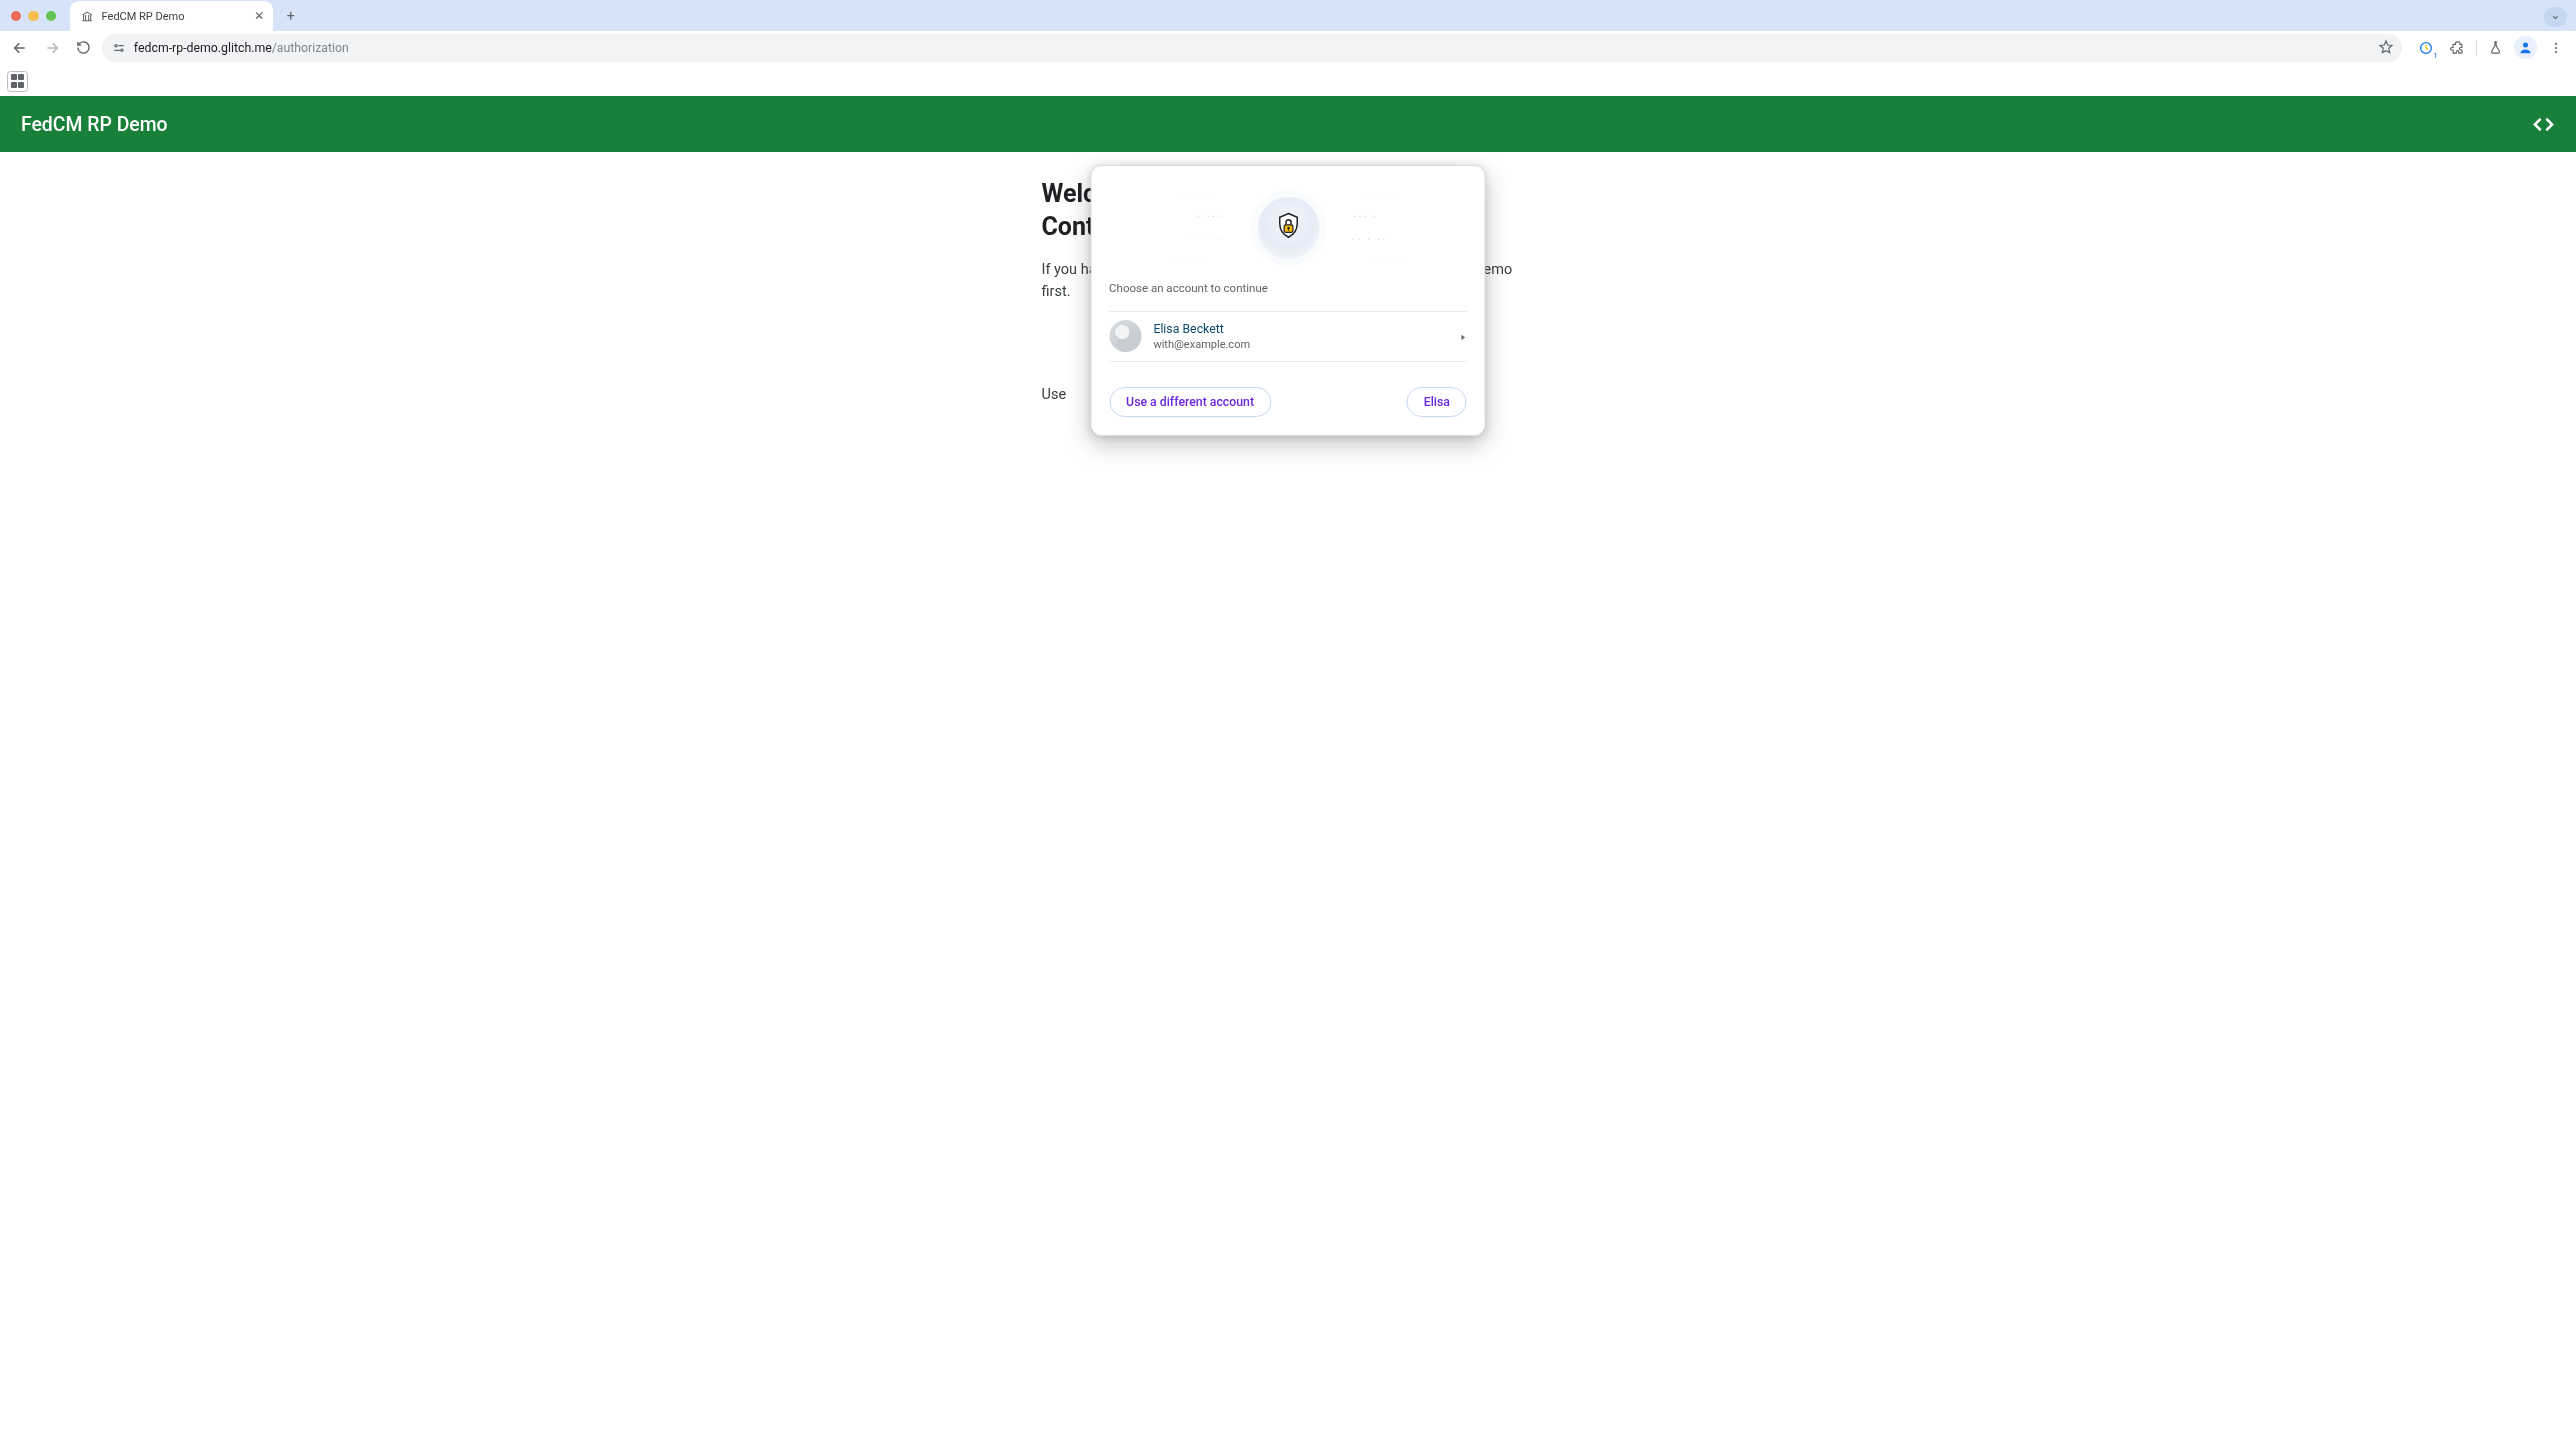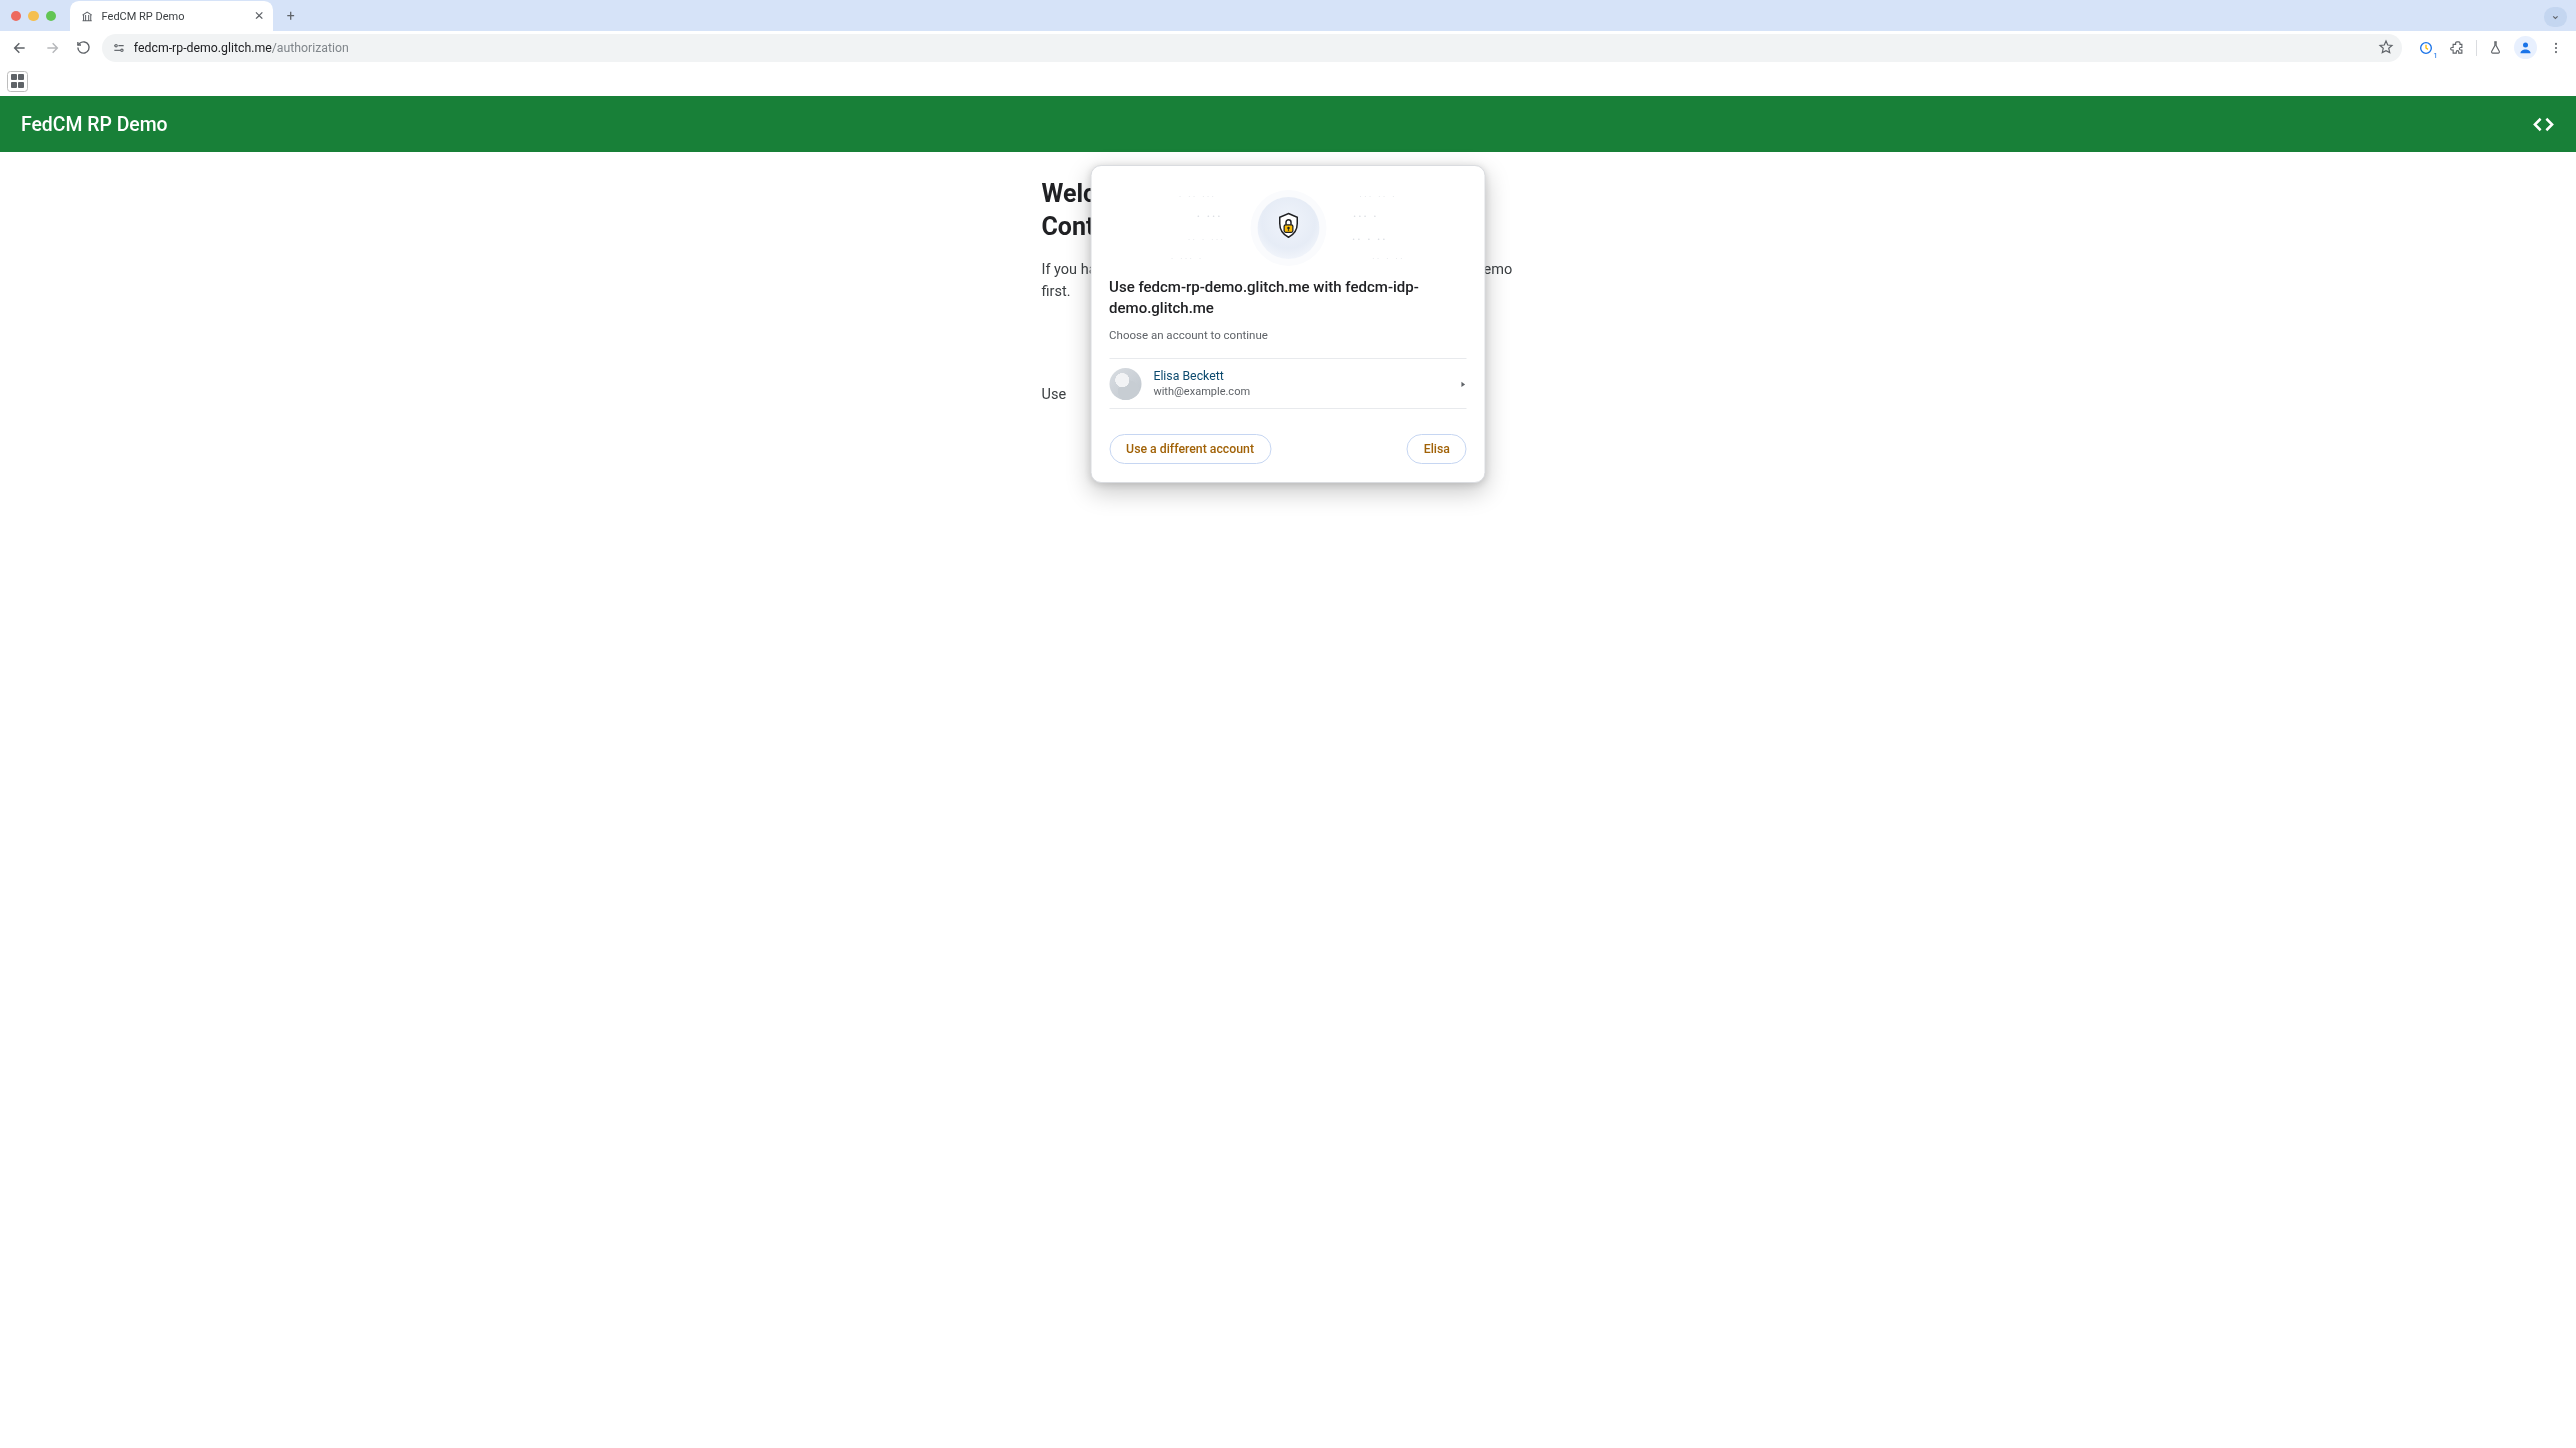--- a/index.html
+++ b/index.html
@@ -120,21 +120,21 @@
       margin-top: 16px; padding: 8.8px 0; cursor: pointer;
     }
     .avatar { width: 32px; height: 32px; border-radius: 50%; background: linear-gradient(135deg,#d9dde2,#bfc6cd); overflow:hidden; position:relative; }
     .avatar::after{ content:""; position:absolute; inset:0; background: radial-gradient(circle at 40% 38%, #f2f3f5 0 25%, transparent 26%), radial-gradient(circle at 60% 72%, #c7cdd3 0 35%, transparent 36%);}
     .acct-name { font-size: 12.3px; font-weight: 400; color:#0c4a6e; }
     .acct-email { font-size: 11px; color:#5f6368; margin-top:1.8px; }
     .acct-caret { margin-left:auto; color:#5f6368; }
 
     .modal-buttons { display:flex; justify-content:space-between; margin-top: 25px; }
     .pill-btn {
-      border: 0.9px solid #c6d6f2; color: #a16207; background:#fff;
+      border: 0.9px solid #c6d6f2; color: #6d28d9; background:#fff;
       padding: 7px 16px; border-radius: 17.6px; font-size: 12.3px; font-weight: 500; cursor: pointer;
     }
   </style>
 </head>
 <body>
 
 <div class="tabstrip">
   <div class="traffic-lights">
     <div class="t-light t-red"></div>
     <div class="t-light t-yellow"></div>
@@ -280,21 +280,20 @@
             <path d="M12 2l7 3v5c0 5-3 9-7 11-4-2-7-6-7-11V5l7-3z" stroke="#202124" stroke-width="1.2" fill="#fff"></path>
             <rect x="8.5" y="11" width="7" height="6" rx="1.2" fill="#fbbc04" stroke="#202124" stroke-width="1"></rect>
             <path d="M10 11V9a2 2 0 1 1 4 0v2" stroke="#202124" stroke-width="1.2" fill="none"></path>
             <circle cx="12" cy="13.5" r="1" fill="#202124"></circle>
             <path d="M12 14.5v1.3" stroke="#202124" stroke-width="1"></path>
           </svg>
         </span>
       </div>
     </div>
 
-    <div class="modal-title">Use fedcm-rp-demo.glitch.me with fedcm-idp-demo.glitch.me</div>
     <div class="modal-sub">Choose an account to continue</div>
 
     <div class="account-row">
       <div class="avatar"></div>
       <div>
         <div class="acct-name">Elisa Beckett</div>
         <div class="acct-email">with@example.com</div>
       </div>
       <span class="acct-caret">
         <svg width="8.8" height="8.8" viewBox="0 0 24 24" fill="currentColor">

